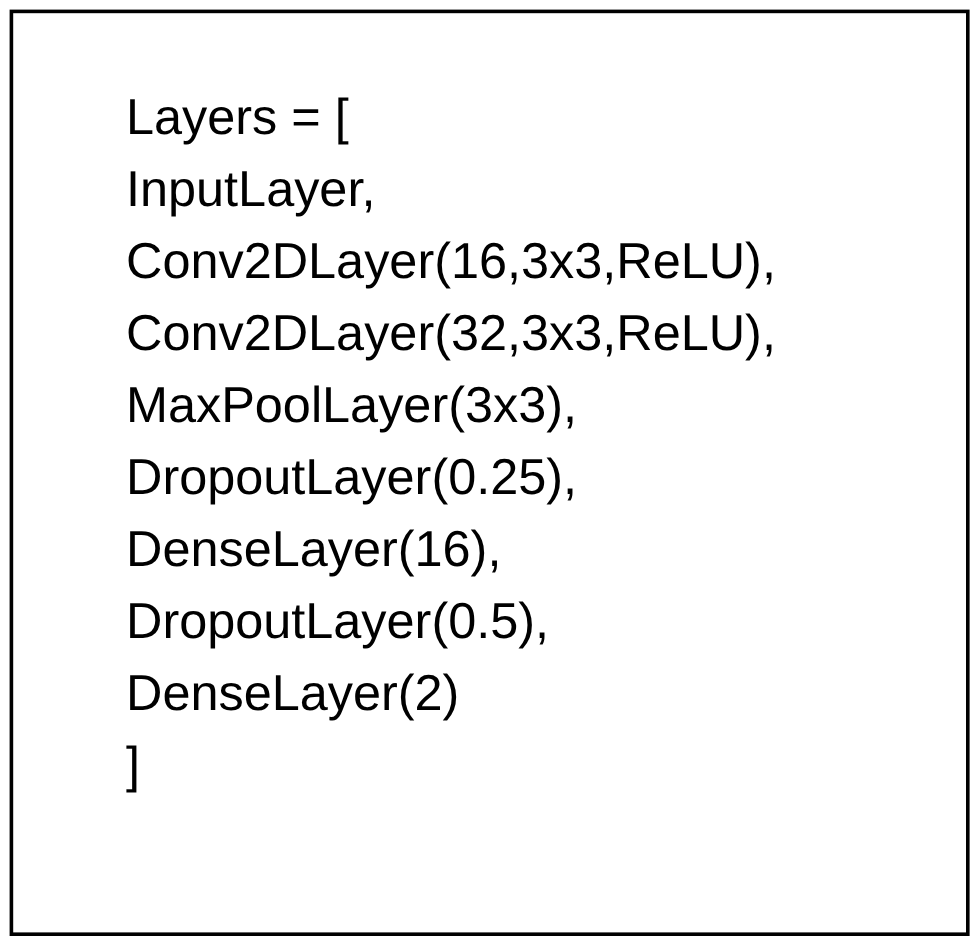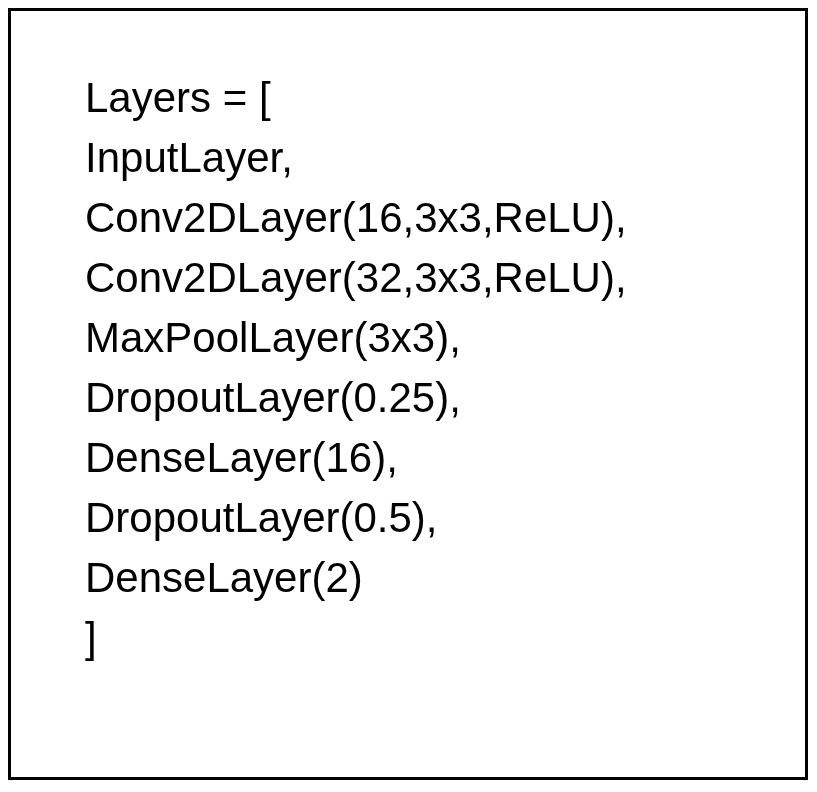--- a/index.html
+++ b/index.html
@@ -29,20 +29,21 @@
     left: 74px;
     top: 57px;
     color: #000000;
     font-size: 42px;
     line-height: 60px;
     white-space: pre;
     letter-spacing: 0px;
   }
   .code-line {
     height: 60px;
+    margin-left: 20px;
   }
 </style>
 </head>
 <body>
 
 <div class="listing-frame">
   <div class="code-block"><div class="code-line">Layers = [</div><div class="code-line">InputLayer,</div><div class="code-line">Conv2DLayer(16,3x3,ReLU),</div><div class="code-line">Conv2DLayer(32,3x3,ReLU),</div><div class="code-line">MaxPoolLayer(3x3),</div><div class="code-line">DropoutLayer(0.25),</div><div class="code-line">DenseLayer(16),</div><div class="code-line">DropoutLayer(0.5),</div><div class="code-line">DenseLayer(2)</div><div class="code-line">]</div></div>
 </div>
 
 </body></html>

